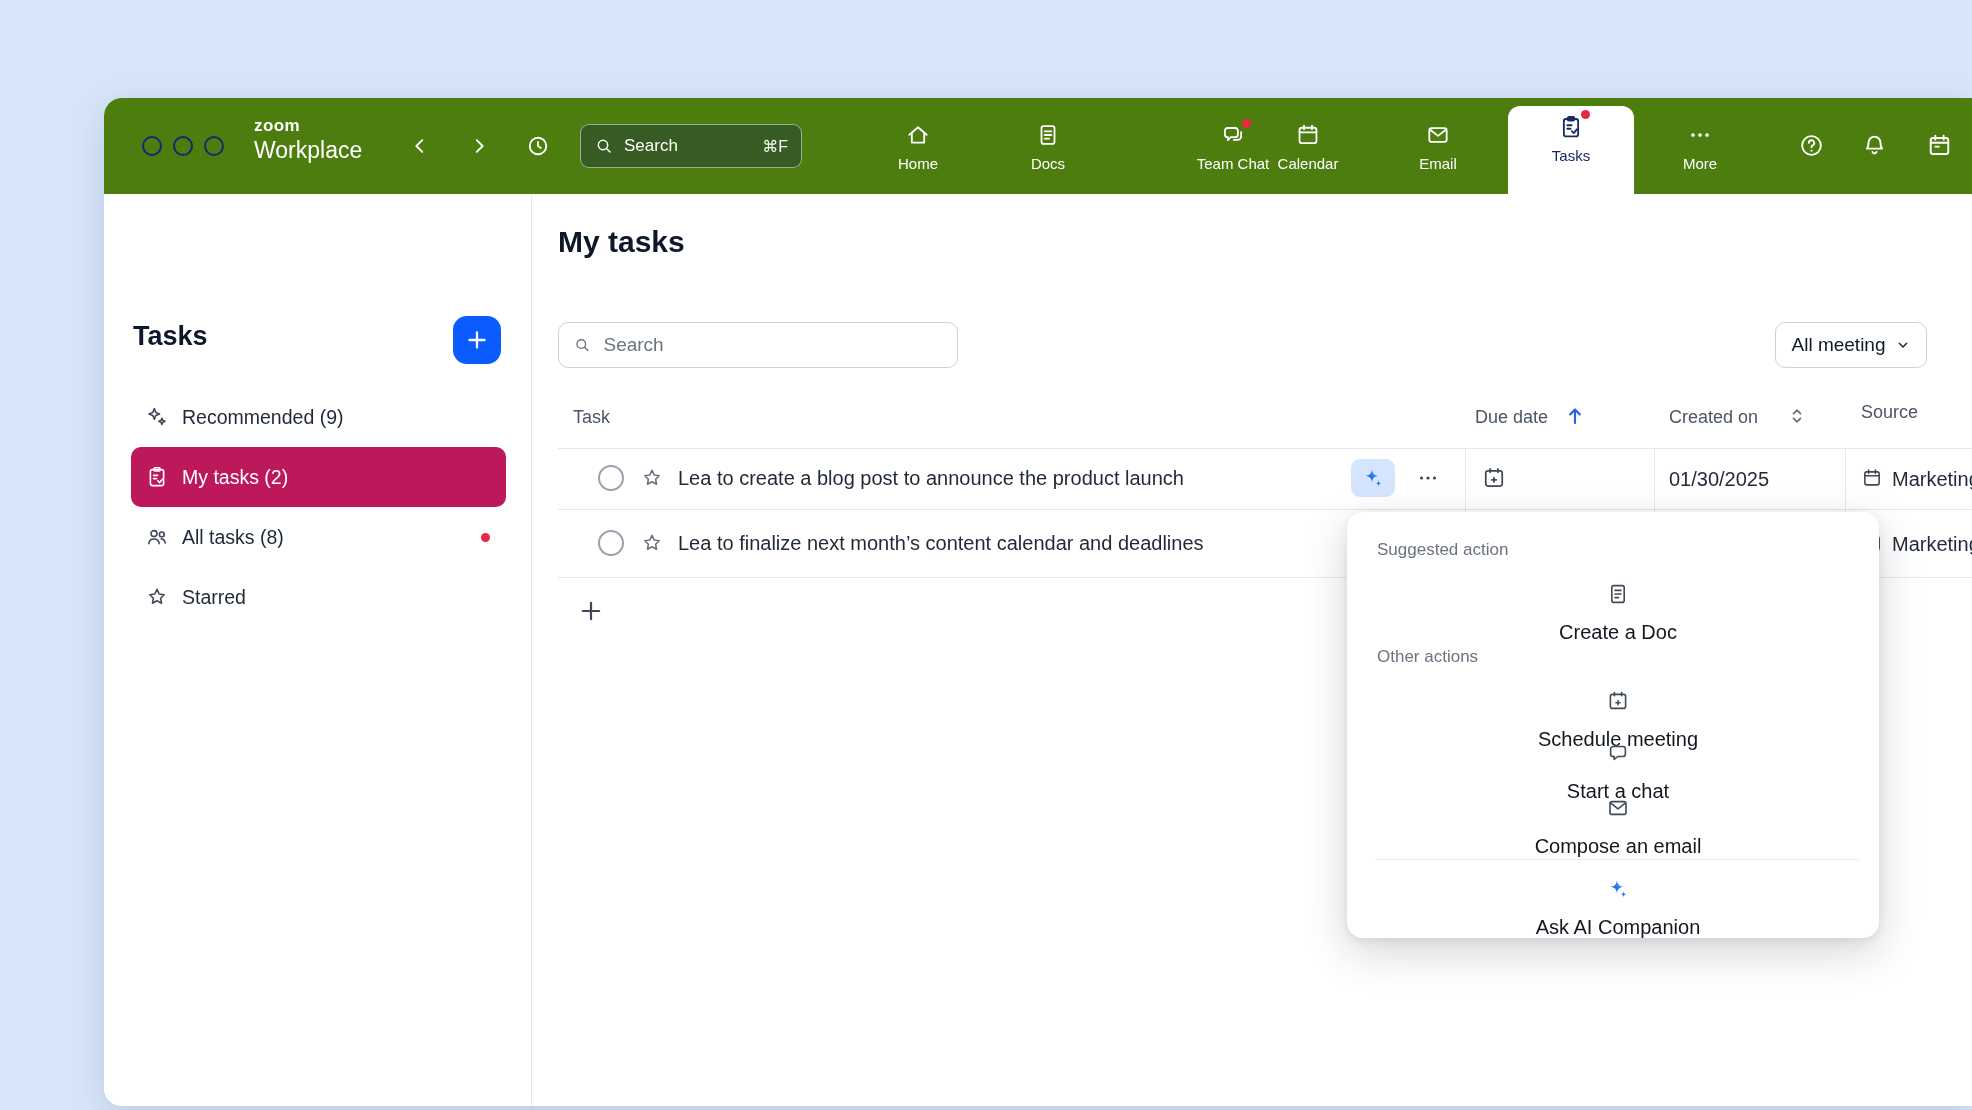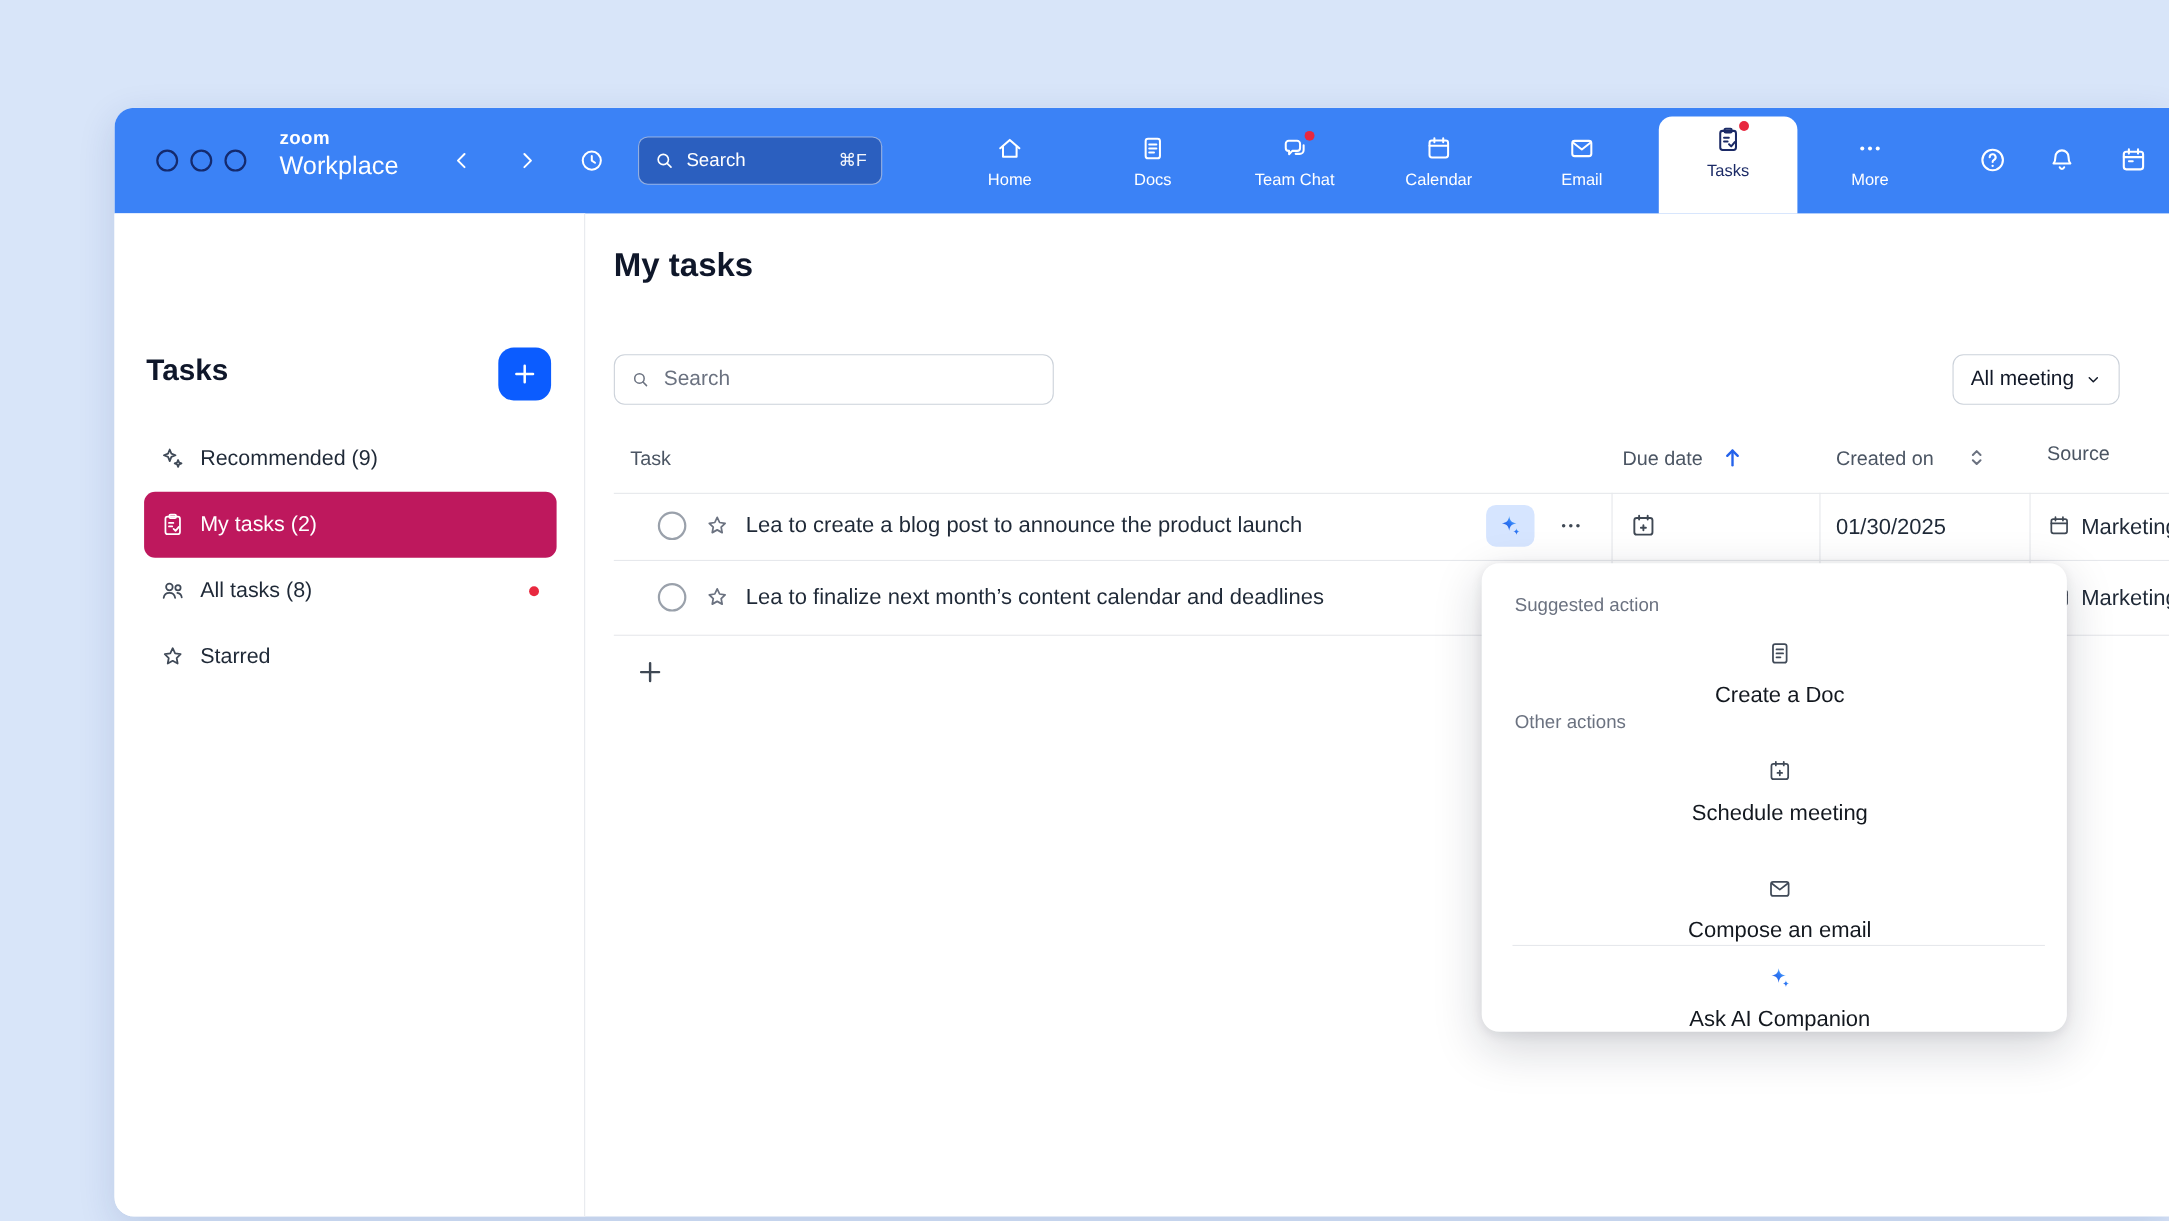--- a/index.html
+++ b/index.html
@@ -8,21 +8,21 @@
     width:1972px; height:1110px; position:relative; overflow:hidden;
     background:#d8e5f9; font-family:"Liberation Sans", sans-serif;
     -webkit-font-smoothing:antialiased;
   }
   .window {
     position:absolute; left:104px; top:98px; width:1868px; height:1008px;
     background:#fff; border-radius:18px 0 0 18px; overflow:hidden;
     box-shadow:0 10px 34px rgba(21,48,120,.14);
   }
   
-  .topbar { position:absolute; left:0; top:0; right:0; height:96px; background:#3b82f6; }
+  .topbar { position:absolute; left:0; top:0; right:0; height:96px; background:#4d7c0f; }
   .tl { position:absolute; top:38px; width:20px; height:20px; border:2px solid #142a6e; border-radius:50%; }
   .logo { position:absolute; left:150px; top:19px; color:#fff; line-height:1; cursor:default; }
   .logo .z { display:block; font-size:17px; font-weight:700; letter-spacing:.4px; }
   .logo .w { display:block; font-size:23px; font-weight:500; margin-top:5px; }
   .tb-btn { position:absolute; color:#fff; background:none; border:none; padding:0; cursor:pointer; }
   .tb-search {
     position:absolute; left:476px; top:26px; width:222px; height:44px;
     background:rgba(8,22,74,.32); border:1px solid rgba(255,255,255,.5); border-radius:9px;
     display:flex; align-items:center; gap:10px; padding:0 13px; color:#fff; cursor:pointer;
   }
@@ -159,21 +159,21 @@
     <div class="tb-item" style="left:889px">
       <span class="ic-wrap">
         <svg width="26" height="26" viewBox="0 0 24 24" fill="none" stroke="currentColor" stroke-width="1.7" stroke-linecap="round" stroke-linejoin="round">
             <rect x="6" y="3.8" width="12" height="16.4" rx="2"></rect>
             <path d="M9 8.6h6M9 12h6M9 15.4h4"></path>
           </svg>
       </span>
       <span class="tb-label">Docs</span>
     </div>
 
-    <div class="tb-item" style="left:1018px">
+    <div class="tb-item" style="left:1074px">
       <span class="ic-wrap">
         <svg width="26" height="26" viewBox="0 0 24 24" fill="none" stroke="currentColor" stroke-width="1.7" stroke-linecap="round" stroke-linejoin="round">
             <path d="M16.5 11.5V8A2.5 2.5 0 0 0 14 5.5H7A2.5 2.5 0 0 0 4.5 8v3.5A2.5 2.5 0 0 0 7 14h.3v2.8L10 14h4a2.5 2.5 0 0 0 2.5-2.5z"></path>
             <path d="M19.5 9.3v3.9a3.3 3.3 0 0 1-3.3 3.3h-3.4"></path>
           </svg>
         <span class="dot" style="right:-5px; top:-3px"></span>
       </span>
       <span class="tb-label">Team Chat</span>
     </div>
 
@@ -417,20 +417,28 @@
       <span class="mi-ic">
         <svg width="24" height="24" viewBox="0 0 24 24" fill="none" stroke="currentColor" stroke-width="1.6" stroke-linecap="round" stroke-linejoin="round">
             <rect x="4.4" y="5.4" width="15.2" height="14" rx="2"></rect>
             <path d="M8.4 3.6v3.2M15.6 3.6v3.2"></path>
             <path d="M12 11.6v4.2M9.9 13.7h4.2"></path>
           </svg>
       </span>
       <span>Schedule meeting</span>
     </div>
 
+    <div class="menu-item" style="top:229px">
+      <span class="mi-ic">
+        <svg width="24" height="24" viewBox="0 0 24 24" fill="none" stroke="currentColor" stroke-width="1.6" stroke-linecap="round" stroke-linejoin="round">
+            <path d="M19.4 12.9V8.1a2.6 2.6 0 0 0-2.6-2.6H7.2a2.6 2.6 0 0 0-2.6 2.6v4.8a2.6 2.6 0 0 0 2.6 2.6h1v3l3.6-3h5a2.6 2.6 0 0 0 2.6-2.6z"></path>
+          </svg>
+      </span>
+      <span>Start a chat</span>
+    </div>
 
     <div class="menu-item" style="top:284px">
       <span class="mi-ic">
         <svg width="24" height="24" viewBox="0 0 24 24" fill="none" stroke="currentColor" stroke-width="1.6" stroke-linecap="round" stroke-linejoin="round">
             <rect x="4" y="5.6" width="16" height="12.8" rx="2"></rect>
             <path d="M4.8 7.2 12 12.8l7.2-5.6"></path>
           </svg>
       </span>
       <span>Compose an email</span>
     </div>

